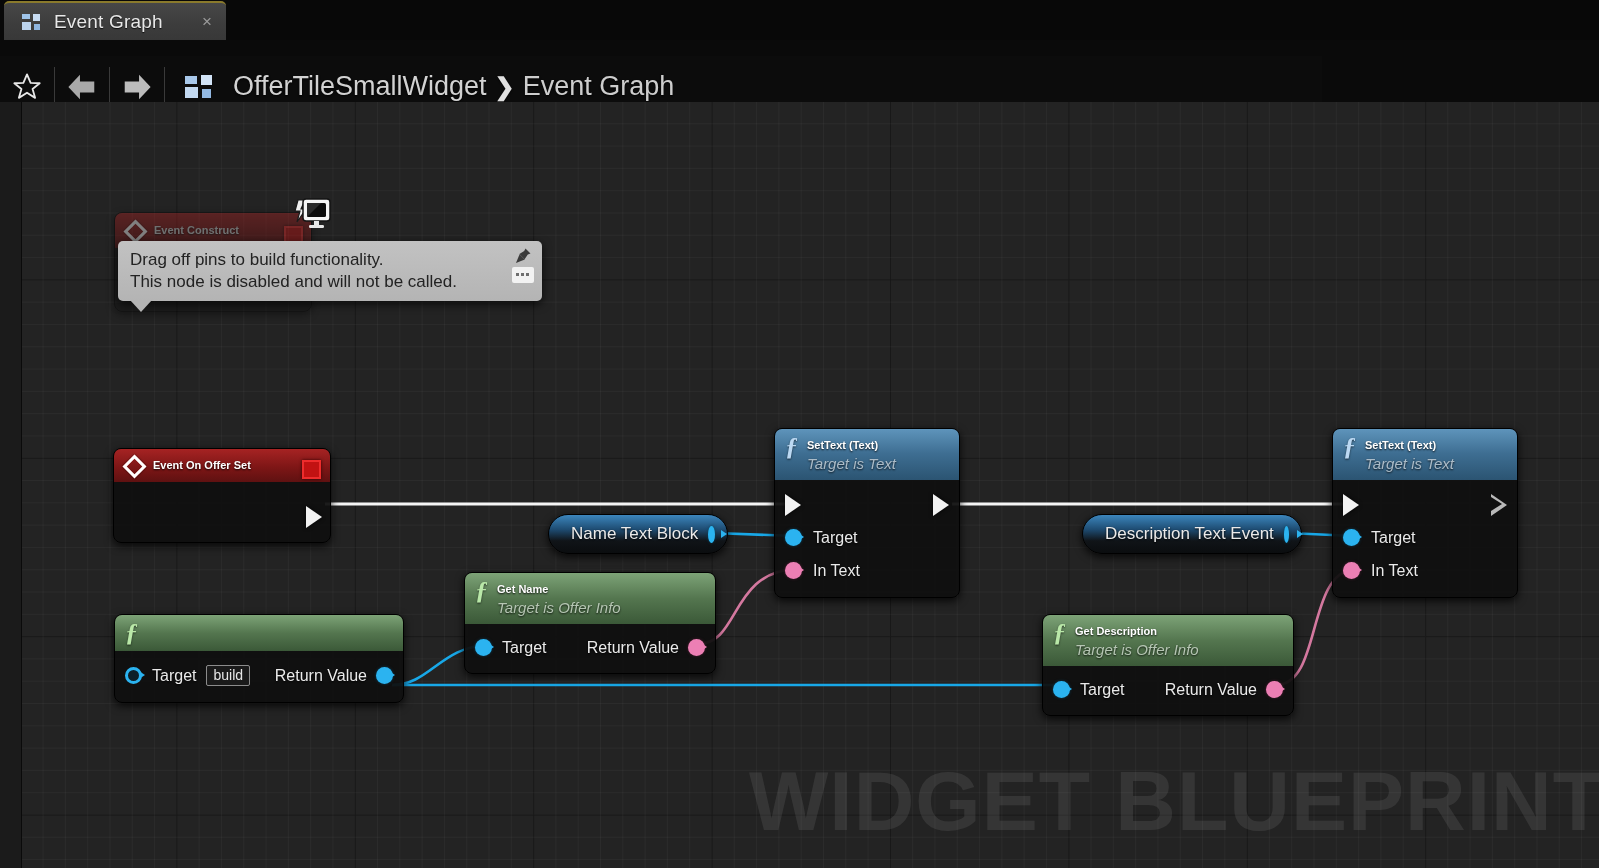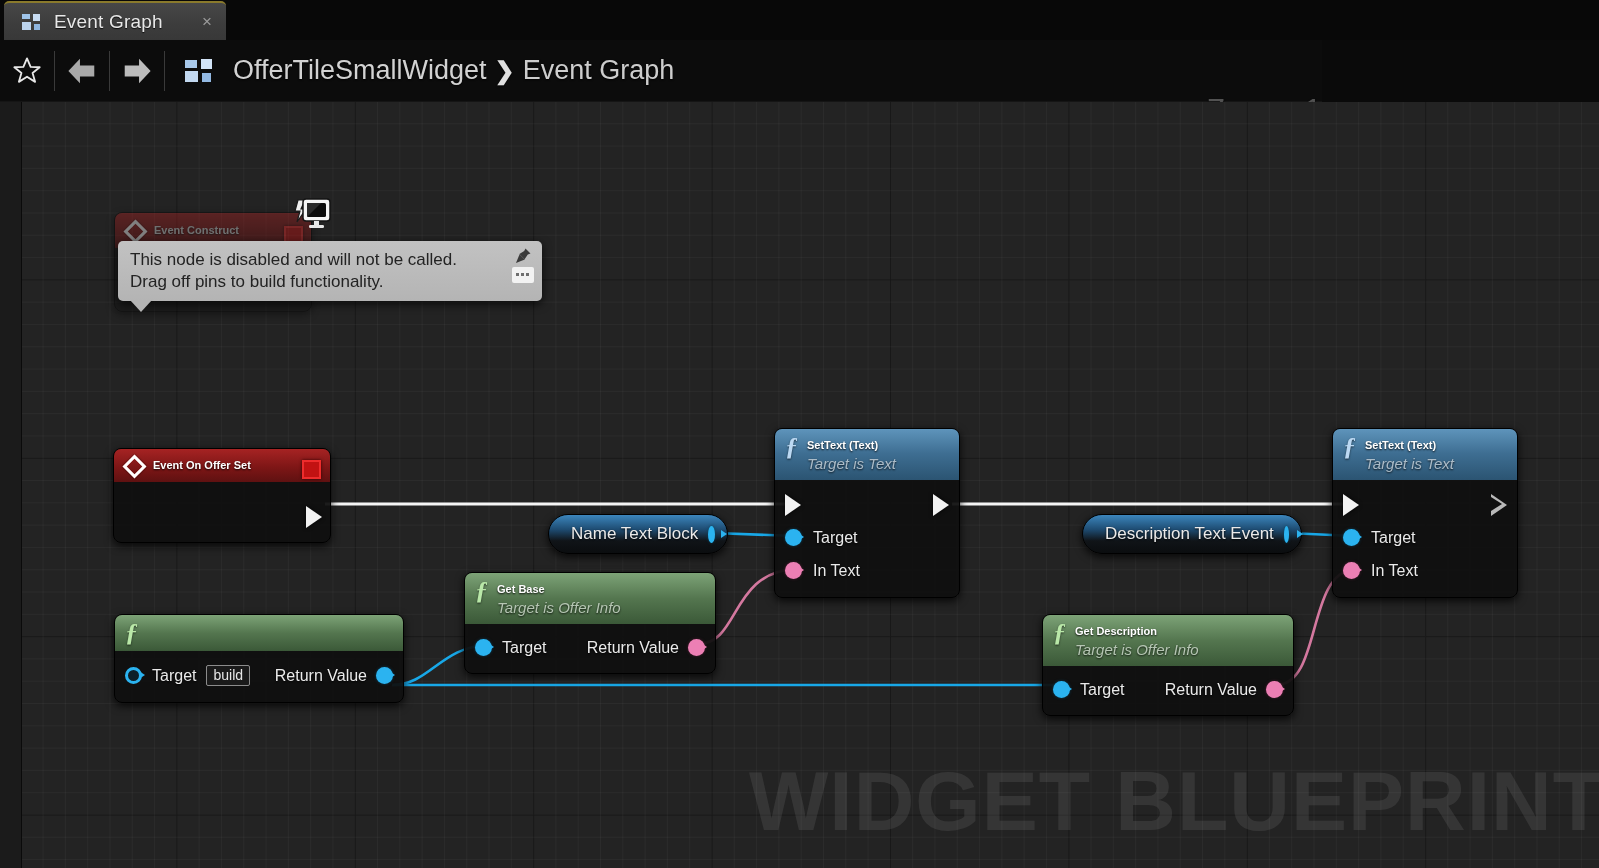--- a/index.html
+++ b/index.html
@@ -33,21 +33,21 @@
     color: #e8e8e8; font-size: 19px; margin-left: 12px; letter-spacing: .2px;
     text-shadow: 0 1px 1px rgba(0,0,0,.8); white-space: nowrap;
   }
   .tab-close {
     margin-left: auto; color: #9a9a9a; font-size: 17px; line-height: 1;
     padding: 2px 6px; cursor: pointer;
   }
 
   
   .crumbbar {
-    position: absolute; left: 0; top: 40px; width: 1322px; height: 62px;
+    position: absolute; left: 0; top: 56px; width: 1322px; height: 62px;
     background: #0c0c0c; display: flex; align-items: center;
     border-bottom: 1px solid #151515;
   }
   .tb-btn {
     width: 54px; height: 62px; display: flex; align-items: center; justify-content: center;
     cursor: pointer;
   }
   .vsep { width: 1px; height: 40px; background: #3a3a3a; }
   .star { width: 30px; height: 29px; display:block; }
   .arrow-ic { width: 34px; height: 30px; display:block; }
@@ -310,22 +310,22 @@
     <svg class="note-icon" style="left:288px; top:94px;" viewBox="0 0 46 40">
       <path d="M10 4 L17 4 L13 13 L18 13 L9 26 L12 15 L7 15 Z" fill="#f0f0f0" stroke="#1a1a1a" stroke-width="1.2"></path>
       <rect x="15" y="3" width="27" height="22" rx="3" fill="#f5f5f5" stroke="#151515" stroke-width="1.5"></rect>
       <rect x="19" y="7" width="19" height="14" rx="1.5" fill="#0b0b0b"></rect>
       <path d="M19 7 L33 7 L19 21 Z" fill="#2a2a2a"></path>
       <rect x="26" y="25" width="5" height="5" fill="#e8e8e8"></rect>
       <rect x="21" y="29" width="15" height="3" rx="1.2" fill="#e8e8e8"></rect>
     </svg>
 
     <div class="tooltip">
+      <p>Drag off pins to build functionality.</p>
       <p>This node is disabled and will not be called.</p>
-      <p>Drag off pins to build functionality.</p>
       <svg class="tt-pin" viewBox="0 0 18 18">
         <path d="M11.5 1.5 L16.5 6.5 L13.8 7.4 L10.6 12.2 L5.4 7 L10.2 4 Z" fill="#3a3a3a"></path>
         <path d="M5.6 7.2 L2 16 L10.8 12.4" fill="#3a3a3a"></path>
       </svg>
       <span class="tt-bubble">
         <i style="left:4px"></i>
           <i style="left:9px"></i>
           <i style="left:14px"></i>
       </span>
       <div class="tooltip-tail"></div>
@@ -359,21 +359,21 @@
           </div>
         </div>
       </div>
     </div>
 
     <div class="node" style="left:464px; top:470px; width:252px;">
       <div class="node-body">
         <div class="hdr hdr-pure">
           <span class="hdr-icon f-glyph f-green">ƒ</span>
           <span class="titles">
-            <span class="t-main">Get Base</span>
+            <span class="t-main">Get Name</span>
             <span class="t-sub">Target is Offer Info</span>
           </span>
         </div>
         <div class="pins" style="padding:7px 0 9px;">
           <div class="row" style="padding:0 10px;">
             <span class="dot dot-blue"></span>
             <span class="pin-label" style="margin-left:10px;">Target</span>
             <span class="pin-label" style="margin-left:auto;">Return Value</span>
             <span class="dot dot-pink" style="margin-left:9px;"></span>
           </div>

